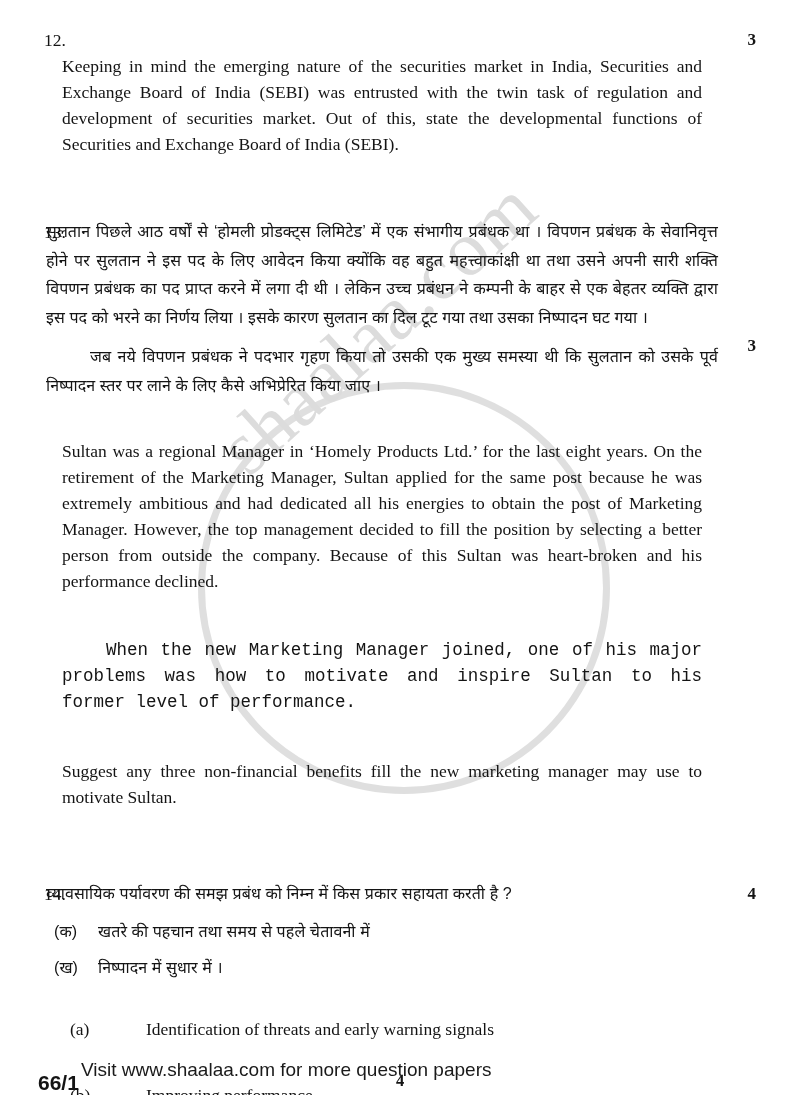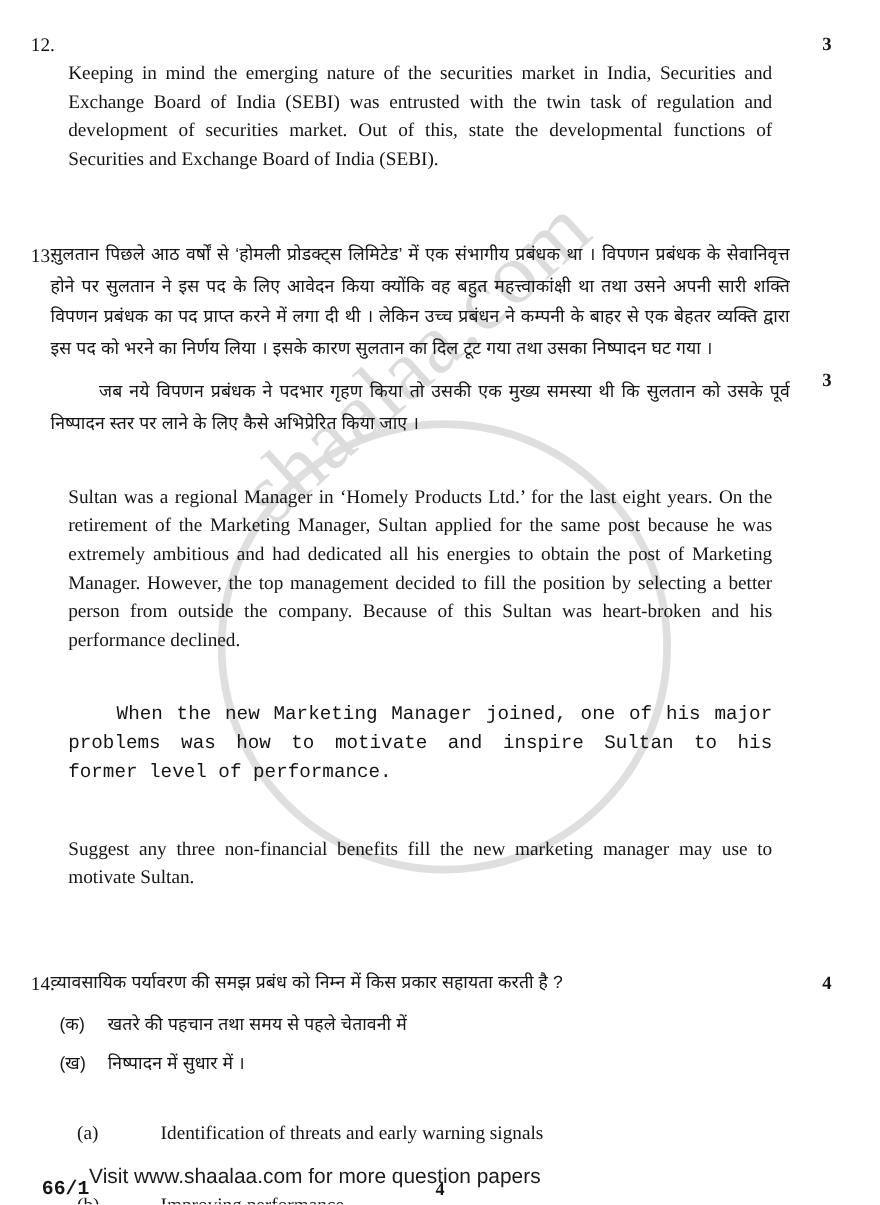--- a/index.html
+++ b/index.html
@@ -62,21 +62,21 @@
     margin: 0 0 0 0;
   }
 
   .qrow {
     display: flex;
     align-items: flex-start;
   }
   .qnum {
     width: 46px;
     flex: 0 0 46px;
-    padding-left: 28px;
+    padding-left: 44px;
     box-sizing: border-box;
     font-size: 17.5px;
     line-height: 28.5px;
     text-align: center;
   }
   .qbody {
     flex: 1 1 auto;
     padding-right: 82px;
     position: relative;
   }
@@ -142,22 +142,22 @@
     z-index: 3;
   }
   .footer-line {
     position: relative;
     height: 24px;
   }
   .footer-code {
     position: absolute;
     left: 38px;
     top: 0;
-    font-family: Liberation Mono, monospace;
-    font-size: 18px;
+    font-family: Liberation Sans, sans-serif;
+    font-size: 21px;
     font-weight: bold;
   }
   .footer-page {
     position: absolute;
     left: 0;
     top: 0;
     width: 800px;
     text-align: center;
     font-family: "Liberation Serif", "DejaVu Serif", serif;
     font-size: 16.5px;

